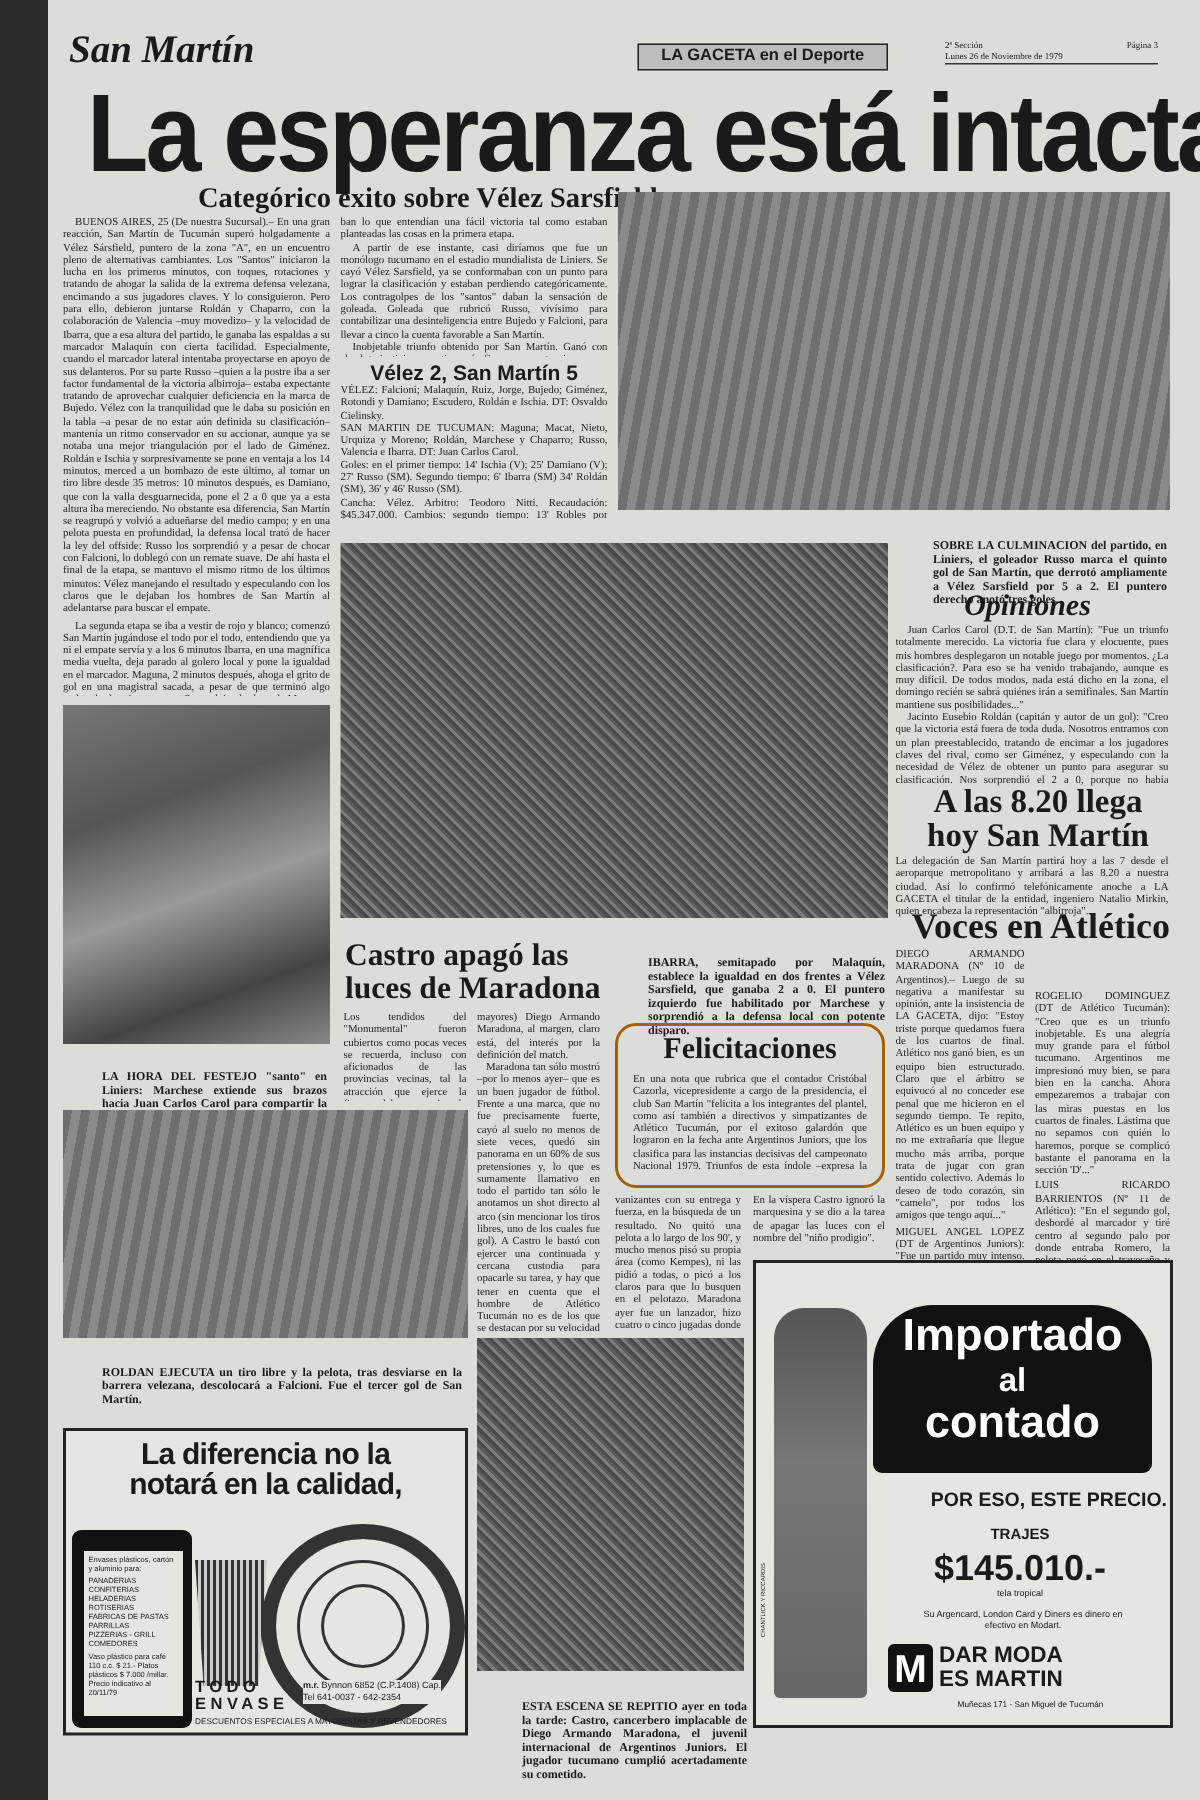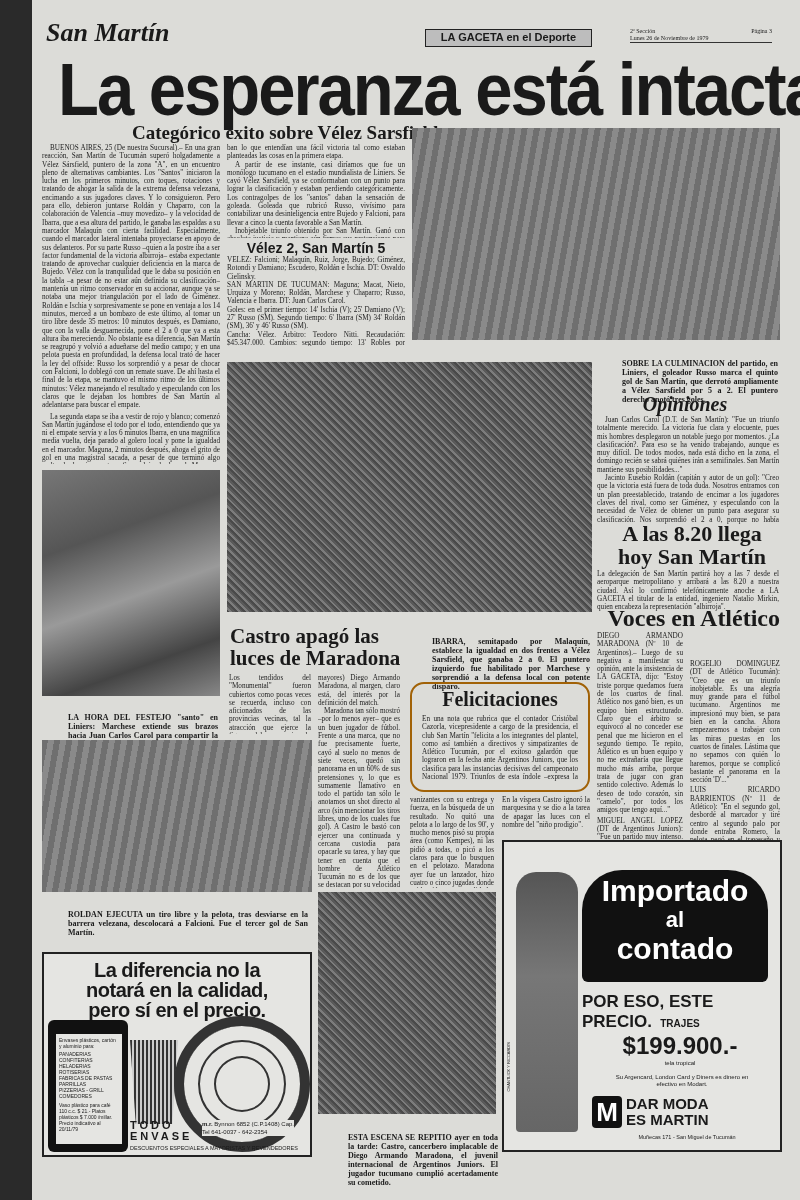--- a/index.html
+++ b/index.html
@@ -122,21 +122,20 @@
   <div class="abs photo field" style="left:10px; top:740px; width:270px; height:152px;"></div>
   <div class="abs caption" style="left:36px; top:895px; width:240px;">ROLDAN EJECUTA un tiro libre y la pelota, tras desviarse en la barrera velezana, descolocará a Falcioni. Fue el tercer gol de San Martín.</div>
 
   <div class="abs photo crowd" style="left:286px; top:892px; width:178px; height:222px;"></div>
   <div class="abs caption" style="left:316px; top:1118px; width:150px;">ESTA ESCENA SE REPITIO ayer en toda la tarde: Castro, cancerbero implacable de Diego Armando Maradona, el juvenil internacional de Argentinos Juniors. El jugador tucumano cumplió acertadamente su cometido.</div>
 
   <div class="abs ad-box" style="left:10px; top:952px; width:270px; height:205px;">
     <div class="ad-headline" style="margin-top:6px;">
       <div>La diferencia no la</div>
       <div>notará en la calidad,</div>
-      <div>pero sí en el precio.</div>
     </div>
     <div class="abs" style="left:4px; top:66px; width:80px; height:132px; background:#111; border-radius:6px;">
       <div class="abs mono" style="left:8px; top:14px; width:66px; height:110px; background:#e5e5e2; font-size:5px; line-height:6px; padding:3px;">
         <div>Envases plásticos, cartón y aluminio para:</div>
         <div style="margin-top:2px;">
           <div>PANADERIAS</div>
           <div>CONFITERIAS</div>
           <div>HELADERIAS</div>
           <div>ROTISERIAS</div>
           <div>FABRICAS DE PASTAS</div>
@@ -160,23 +159,23 @@
     <div class="abs mono" style="left:86px; top:191px; font-size:5.5px;">DESCUENTOS ESPECIALES A MAYORISTAS Y REVENDEDORES</div>
   </div>
 
   <div class="abs ad-box" style="left:470px; top:840px; width:280px; height:312px;">
     <div class="abs" style="left:12px; top:30px; width:62px; height:260px; background:linear-gradient(180deg,#555 0%,#777 40%,#666 100%); border-radius:20px 20px 4px 4px;"></div>
     <div class="abs" style="left:78px; top:28px; width:186px; height:112px; background:#111; border-radius:40px 40px 6px 6px; color:#fff; text-align:center; font-family:'Liberation Sans',sans-serif; font-weight:bold;">
       <div style="font-size:30px; line-height:34px; margin-top:4px;">Importado</div>
       <div style="font-size:22px; line-height:24px;">al</div>
       <div style="font-size:30px; line-height:34px;">contado</div>
     </div>
-    <div class="abs mono" style="left:78px; top:150px; width:196px; text-align:left; font-weight:bold; font-size:17px;">POR ESO, ESTE PRECIO.</div>
+    <div class="abs mono" style="left:78px; top:150px; width:196px; text-align:right; font-weight:bold; font-size:13px;">POR ESO, ESTE PRECIO.</div>
     <div class="abs mono" style="left:78px; top:176px; width:196px; text-align:center; font-weight:bold; font-size:10px;">TRAJES</div>
-    <div class="abs mono" style="left:78px; top:190px; width:196px; text-align:center; font-weight:bold; font-size:24px;">$199.900.-</div>
+    <div class="abs mono" style="left:78px; top:190px; width:196px; text-align:center; font-weight:bold; font-size:24px;">$145.010.-</div>
     <div class="abs mono" style="left:78px; top:218px; width:196px; text-align:center; font-size:6px;">tela tropical</div>
     <div class="abs mono" style="left:108px; top:232px; width:140px; text-align:center; font-size:6px; line-height:7px;">Su Argencard, London Card y Diners es dinero en efectivo en Modart.</div>
     <div class="abs mono" style="left:88px; top:254px; width:30px; height:32px; background:#111; color:#fff; font-weight:bold; font-size:26px; text-align:center; line-height:32px; border-radius:4px;">M</div>
     <div class="abs mono" style="left:122px; top:254px; font-weight:bold; font-size:15px; line-height:16px;">
       <div>DAR MODA</div>
       <div>ES MARTIN</div>
     </div>
     <div class="abs mono" style="left:108px; top:292px; width:150px; text-align:center; font-size:5.5px;">Muñecas 171 - San Miguel de Tucumán</div>
     <div class="abs mono" style="left:2px; top:200px; font-size:4px; writing-mode:vertical-rl; transform:rotate(180deg);">CHANTLICK Y RICCARDIS</div>
   </div>

